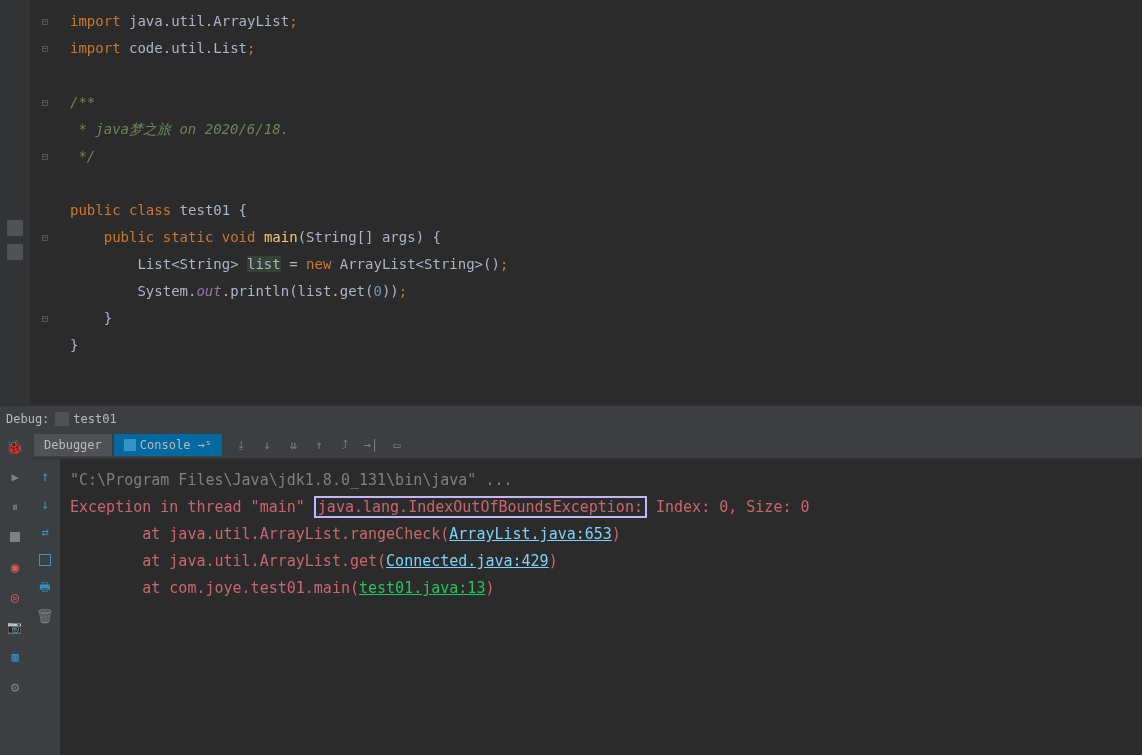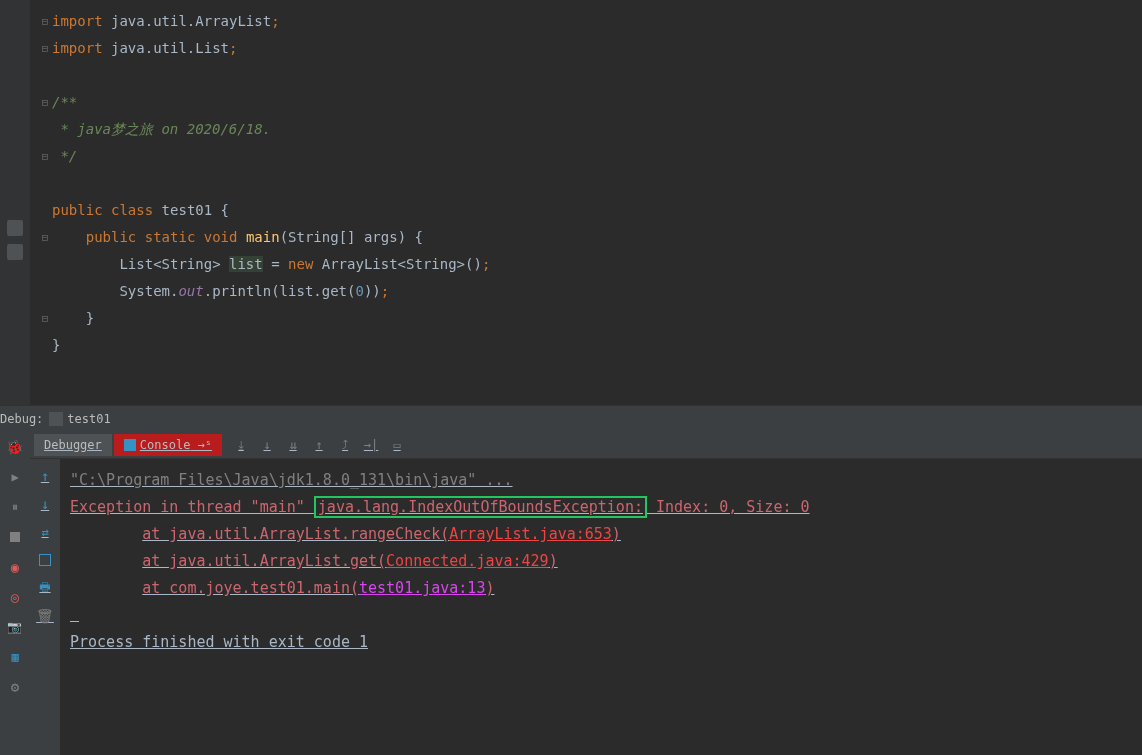--- a/index.html
+++ b/index.html
@@ -46,33 +46,35 @@
 }
 .fold-marker {
   width: 14px;
   color: #606366;
   font-size: 11px;
   text-align: center;
 }
 .code-text {
   white-space: pre;
   flex: 1;
+  margin-left: 18px;
 }
 .kw-orange { color: #cc7832; }
 .kw-green { color: #6a8759; font-style: italic; }
 .kw-yellow { color: #ffc66d; }
 .kw-purple { color: #9876aa; font-style: italic; }
 .kw-blue { color: #6897bb; }
 .highlight-var { background: #344134; }
 .debug-bar {
   height: 26px;
   background: #3c3f41;
   border-top: 1px solid #323232;
   display: flex;
   align-items: center;
+  padding-left: 6px;
   color: #bbbbbb;
   font-size: 12px;
 }
 .debug-bar-icon {
   width: 14px;
   height: 14px;
   margin-right: 4px;
   background: #4e5254;
 }
 .debug-panel {
@@ -103,40 +105,39 @@
 .stop-icon { width: 10px; height: 10px; background: #808080; }
 .bp-icon { color: #db5c5c; font-size: 14px; }
 .target-icon { color: #db5c5c; font-size: 14px; }
 .camera-icon { color: #808080; font-size: 12px; }
 .layout-icon { color: #3592c4; font-size: 12px; }
 .gear-icon { color: #808080; font-size: 14px; }
 .debug-main {
   flex: 1;
   display: flex;
   flex-direction: column;
-  text-decoration: underline;
 }
 .debug-toolbar {
   height: 28px;
   background: #3c3f41;
   border-bottom: 1px solid #323232;
   display: flex;
   align-items: center;
   padding-left: 4px;
 }
 .tab {
   padding: 4px 10px;
   background: #4e5254;
   color: #bbbbbb;
   font-size: 12px;
   margin-right: 2px;
   cursor: pointer;
 }
 .tab.active {
-  background: #b91c1c;
+  background: #0369a1;
 }
 .tab-icon-console {
   display: inline-block;
   width: 12px;
   height: 12px;
   background: #3592c4;
   margin-right: 4px;
   vertical-align: middle;
 }
 .toolbar-icons {
@@ -182,44 +183,44 @@
 .print-ic { color: #3592c4; font-size: 12px; }
 .trash-ic { color: #808080; font-size: 14px; }
 .console-output {
   flex: 1;
   padding: 8px 10px;
   font-size: 15px;
   line-height: 27px;
 }
 .out-gray { color: #808080; }
 .out-red { color: #cc666e; }
-.out-link { color: #d946ef; text-decoration: underline; cursor: pointer; }
-.out-underline { text-decoration: underline; color: #ef4444; cursor: pointer; margin-top: 40px; }
+.out-link { color: #22c55e; text-decoration: underline; cursor: pointer; }
+.out-underline { text-decoration: underline; color: #7dd3fc; cursor: pointer; margin-top: 40px; }
 .red-box {
-  border: 2px solid #22c55e;
+  border: 2px solid #c4b5fd;
   padding: 0 2px;
 }
 .console-line { white-space: pre; }
 </style>
 </head>
 <body>
 
 <div class="editor-area">
   <div class="left-gutter">
     <div class="gutter-icon"></div>
     <div class="gutter-icon"></div>
   </div>
   <div class="code-content">
     <div class="code-line">
       <span class="fold-marker">⊟</span>
       <span class="code-text"><span class="kw-orange">import</span><span> java.util.ArrayList</span><span class="kw-orange">;</span></span>
     </div>
     <div class="code-line">
       <span class="fold-marker">⊟</span>
-      <span class="code-text"><span class="kw-orange">import</span><span> java.util.List</span><span class="kw-orange">;</span></span>
+      <span class="code-text"><span class="kw-orange">import</span><span> code.util.List</span><span class="kw-orange">;</span></span>
     </div>
     <div class="code-line">
         <span class="fold-marker"></span>
         <span class="code-text"></span>
       </div>
     <div class="code-line">
       <span class="fold-marker">⊟</span>
       <span class="code-text"><span class="kw-green">/**</span></span>
     </div>
     <div class="code-line">
@@ -306,17 +307,16 @@
         <div class="console-icon print-ic">🖶</div>
         <div class="console-icon trash-ic">🗑</div>
       </div>
       <div class="console-output">
         <div class="console-line out-gray">"C:\Program Files\Java\jdk1.8.0_131\bin\java" ...</div>
         <div class="console-line"><span class="out-red">Exception in thread "main" </span><span class="out-red red-box">java.lang.IndexOutOfBoundsException:</span><span class="out-red"> Index: 0, Size: 0</span></div>
         <div class="console-line"><span class="out-red">	at java.util.ArrayList.rangeCheck(</span><span class="out-underline">ArrayList.java:653</span><span class="out-red">)</span></div>
         <div class="console-line"><span class="out-red">	at java.util.ArrayList.get(</span><span class="out-underline">Connected.java:429</span><span class="out-red">)</span></div>
         <div class="console-line"><span class="out-red">	at com.joye.test01.main(</span><span class="out-link">test01.java:13</span><span class="out-red">)</span></div>
         <div class="console-line">&nbsp;</div>
-        <div class="console-line">Process finished with exit code 1</div>
       </div>
     </div>
   </div>
 </div>
 
 </body></html>

